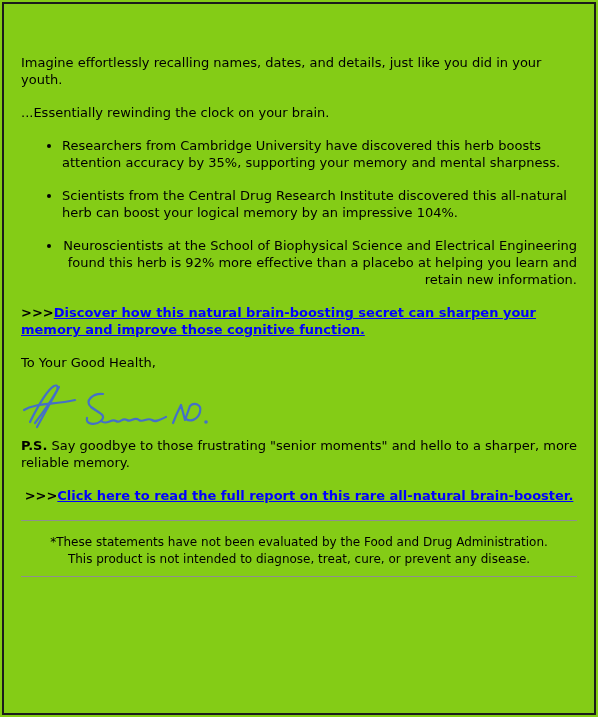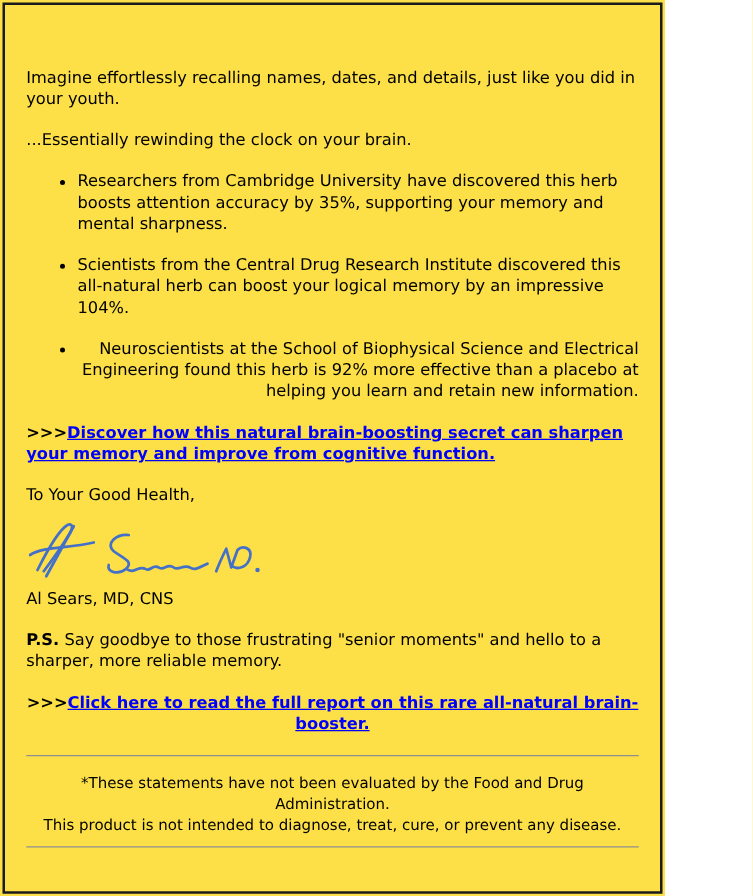--- a/index.html
+++ b/index.html
@@ -1,19 +1,19 @@
 <!DOCTYPE html>
 <html><head>
 <meta charset="utf-8">
 <style>
   html,body{margin:0;padding:0;background:#fff;}
   .page{
-    width:532px;height:717px;box-sizing:border-box;padding:2px;
+    width:598px;height:717px;box-sizing:border-box;padding:2px;
     font-family:"DejaVu Sans","Liberation Sans",sans-serif;
-    font-size:13px;color:#000;background:#fde047;
+    font-size:13px;color:#000;background:#84cc16;
   }
   .frame{
     height:100%;box-sizing:border-box;border:2px solid #1b1b1b;
     padding:50px 17px 0 17px;line-height:17px;overflow:hidden;
   }
   p{margin:0 0 16px 0;}
   a.biglink{color:#0000ff;font-weight:bold;text-decoration:underline;cursor:pointer;}
   .arrows{font-weight:bold;color:#000;}
   ul.bullets{margin:0 0 16px 0;padding:0 0 0 41px;list-style:disc outside;}
   ul.bullets li{margin:0 0 16px 0;}
@@ -37,39 +37,38 @@
 
 
     <p>...Essentially rewinding the clock on your brain.</p>
 
     <ul class="bullets">
       <li>Researchers from Cambridge University have discovered this herb boosts attention accuracy by 35%, supporting your memory and mental sharpness.</li>
       <li>Scientists from the Central Drug Research Institute discovered this all-natural herb can boost your logical memory by an impressive 104%.</li>
       <li>Neuroscientists at the School of Biophysical Science and Electrical Engineering found this herb is 92% more effective than a placebo at helping you learn and retain new information.</li>
     </ul>
 
-    <p><span class="arrows">&gt;&gt;&gt;</span><a class="biglink">Discover how this natural brain-boosting secret can sharpen your memory and improve from cognitive function.</a></p>
+    <p><span class="arrows">&gt;&gt;&gt;</span><a class="biglink">Discover how this natural brain-boosting secret can sharpen your memory and improve those cognitive function.</a></p>
 
     <p class="signoff">To Your Good Health,</p>
 
     <div class="sig-wrap">
       <svg width="185" height="48" viewBox="0 0 185 48">
         <g fill="none" stroke="#4470c8" stroke-width="2.2" stroke-linecap="round" stroke-linejoin="round">
           <path d="M7,41 C14,27 24,9 31,5 C35,3 36,7 32,13 C26,23 18,34 12,42"></path>
           <path d="M36,6 L14,46"></path>
           <path d="M1,29 C12,22 30,24 52,19"></path>
           <path d="M80,13 C70,12 61,20 68,26 C76,32 84,34 78,40 C72,45 62,43 64,37"></path>
           <path d="M78,40 C84,45 88,37 93,40 C97,43 99,36 104,39 C108,42 111,35 116,39 C120,42 124,36 129,39 C133,42 138,38 143,36"></path>
           <path d="M150,42 C153,34 156,28 158,24 L162,39 L167,25 C171,21 179,23 177,31 C175,39 167,41 163,38"></path>
         </g>
         <circle cx="183" cy="41" r="1.8" fill="#4470c8"></circle>
       </svg>
     </div>
 
-    <p>Al Sears, MD, CNS</p>
 
     <p><span class="ps-label">P.S.</span><span> Say goodbye to those frustrating "senior moments" and hello to a sharper, more reliable memory.</span></p>
 
     <p class="cta-center"><span class="arrows">&gt;&gt;&gt;</span><a class="biglink">Click here to read the full report on this rare all-natural brain-booster.</a></p>
 
     <hr class="rule">
 
     <p class="disclaimer">
         <span>*These statements have not been evaluated by the Food and Drug Administration.</span>
         <span>This product is not intended to diagnose, treat, cure, or prevent any disease.</span>

